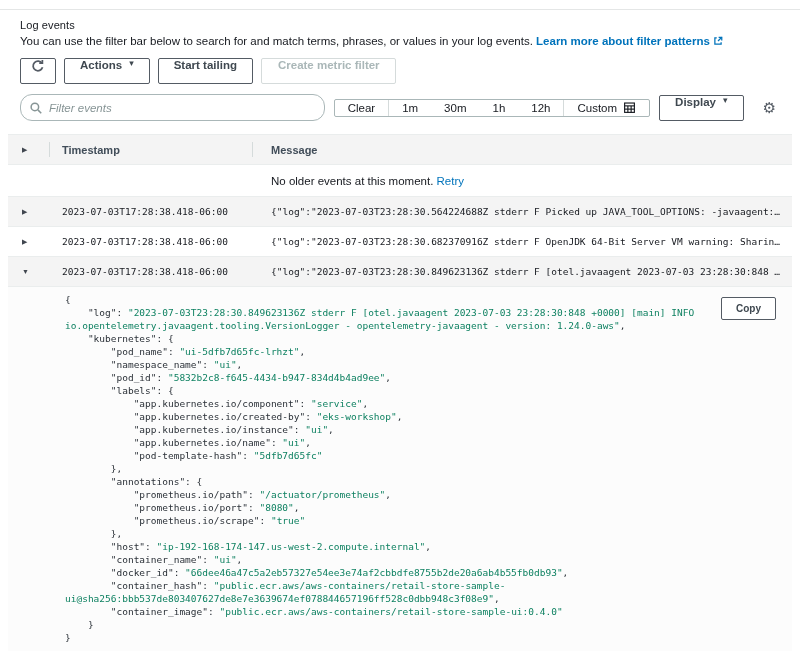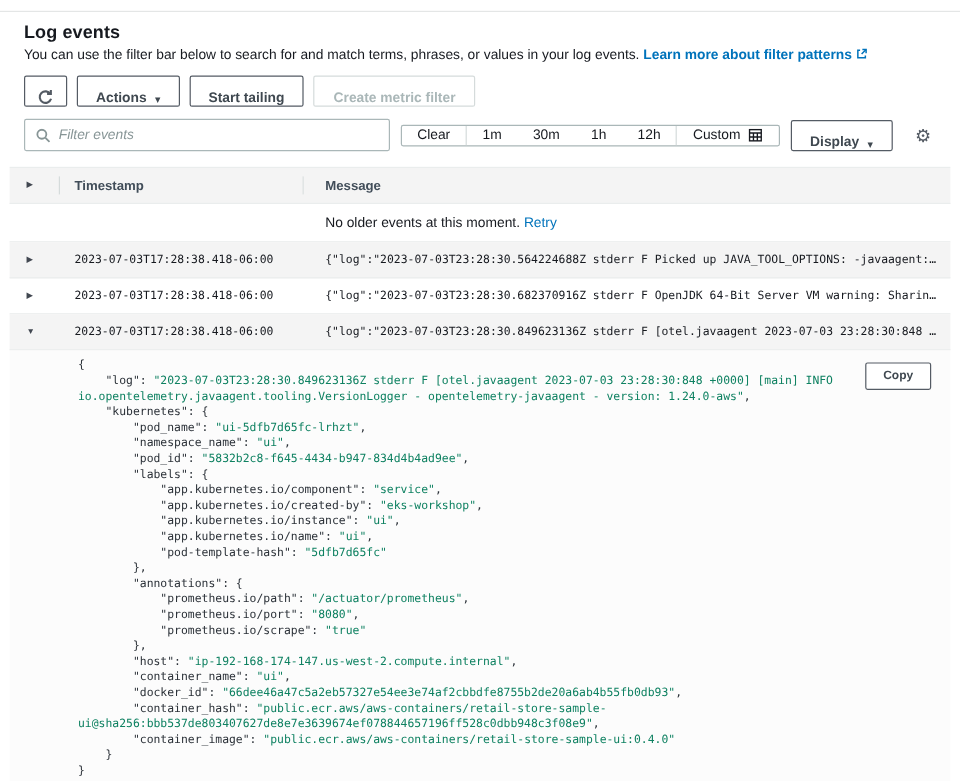--- a/index.html
+++ b/index.html
@@ -1,37 +1,37 @@
 <!DOCTYPE html>
 <html style="--link: #0073bb; --code-key: #2b3138; --code-value: #0e8161; --stripe: #f4f4f4; --border: #eaeded; --button-text: #3f4850;"><head>
 <meta charset="utf-8">
 <style>
   * { margin:0; padding:0; box-sizing:border-box; }
   html,body { width:800px; height:651px; overflow:hidden; }
   body { font-family:"Liberation Sans","DejaVu Sans",sans-serif; background:#ffffff; color:#16191f; }
   .top-rule { height:10px; background:#fff; border-bottom:1px solid #e4e6e6; }
   .card { margin:0 8px; background:#fff; }
   .card-pad { padding:9px 12px 0 12px; }
-  h1.title { font-size:15px; font-weight:700; letter-spacing:.1px; }
+  h1.title { font-size:11px; font-weight:400; letter-spacing:.1px; }
   .desc { font-size:11.5px; margin-top:4px; color:#16191f; }
   .link { color:var(--link,#0073bb); font-weight:700; text-decoration:none; cursor:pointer; }
   .link svg { vertical-align:-1px; margin-left:3px; }
   .retry-link { color:var(--link,#0073bb); text-decoration:none; cursor:pointer; }
 
   .toolbar { display:flex; gap:8px; margin-top:11px; align-items:center; }
-  .btn { display:inline-flex; align-items:flex-end; justify-content:center; gap:7px; height:26px;
+  .btn { display:inline-flex; align-items:flex-start; justify-content:center; gap:7px; height:26px;
          padding:0 15px; border:1px solid #545b64; border-radius:2px; background:#fff;
          font-family:inherit; font-weight:700; font-size:11.5px; color:var(--button-text,#3f4850); cursor:pointer; }
   .btn.icon-only { padding:0 10px; }
   .btn.disabled { border-color:#d5dbdb; color:#aab7b8; cursor:default;padding-left:16px; }
   .caret { font-size:9px; line-height:1; color:var(--button-text,#3f4850); }
 
   .filter-row { display:flex; align-items:center; margin-top:10px; gap:9px; }
   .search { display:flex; align-items:center; gap:7px; width:318px; height:27px;
-            border:1px solid #aab7b8; border-radius:2px; background:#fff; padding:0 9px; }
+            border:1px solid #aab7b8; border-radius:12px; background:#fff; padding:0 9px; }
   .search input { border:none; outline:none; flex:1; font-family:inherit; font-size:11.5px; color:#16191f; background:transparent; }
   .search input::placeholder { color:#879596; font-style:italic; }
   .time-group { display:flex; align-items:center; height:18px; border:1px solid #aab7b8; border-radius:2px; background:#fff; }
   .time-item { padding:0 13px; font-size:11.5px; color:#16191f; cursor:pointer; display:flex; align-items:center; gap:6px; height:100%; }
   .v-div { width:1px; height:100%; background:#d5dbdb; }
   .gear-btn { border:none; background:none; font-size:15px; color:#545b64; cursor:pointer; margin-left:6px; padding:0 4px; }
 
   .table { margin-top:13px; border-top:1px solid var(--border,#eaeded); font-size:11.5px; }
   .row { display:flex; align-items:center; border-bottom:1px solid var(--border,#eaeded); height:30px; }
   .col-arrow { width:41px; padding-left:14px; flex:none; display:flex; align-items:center; }

